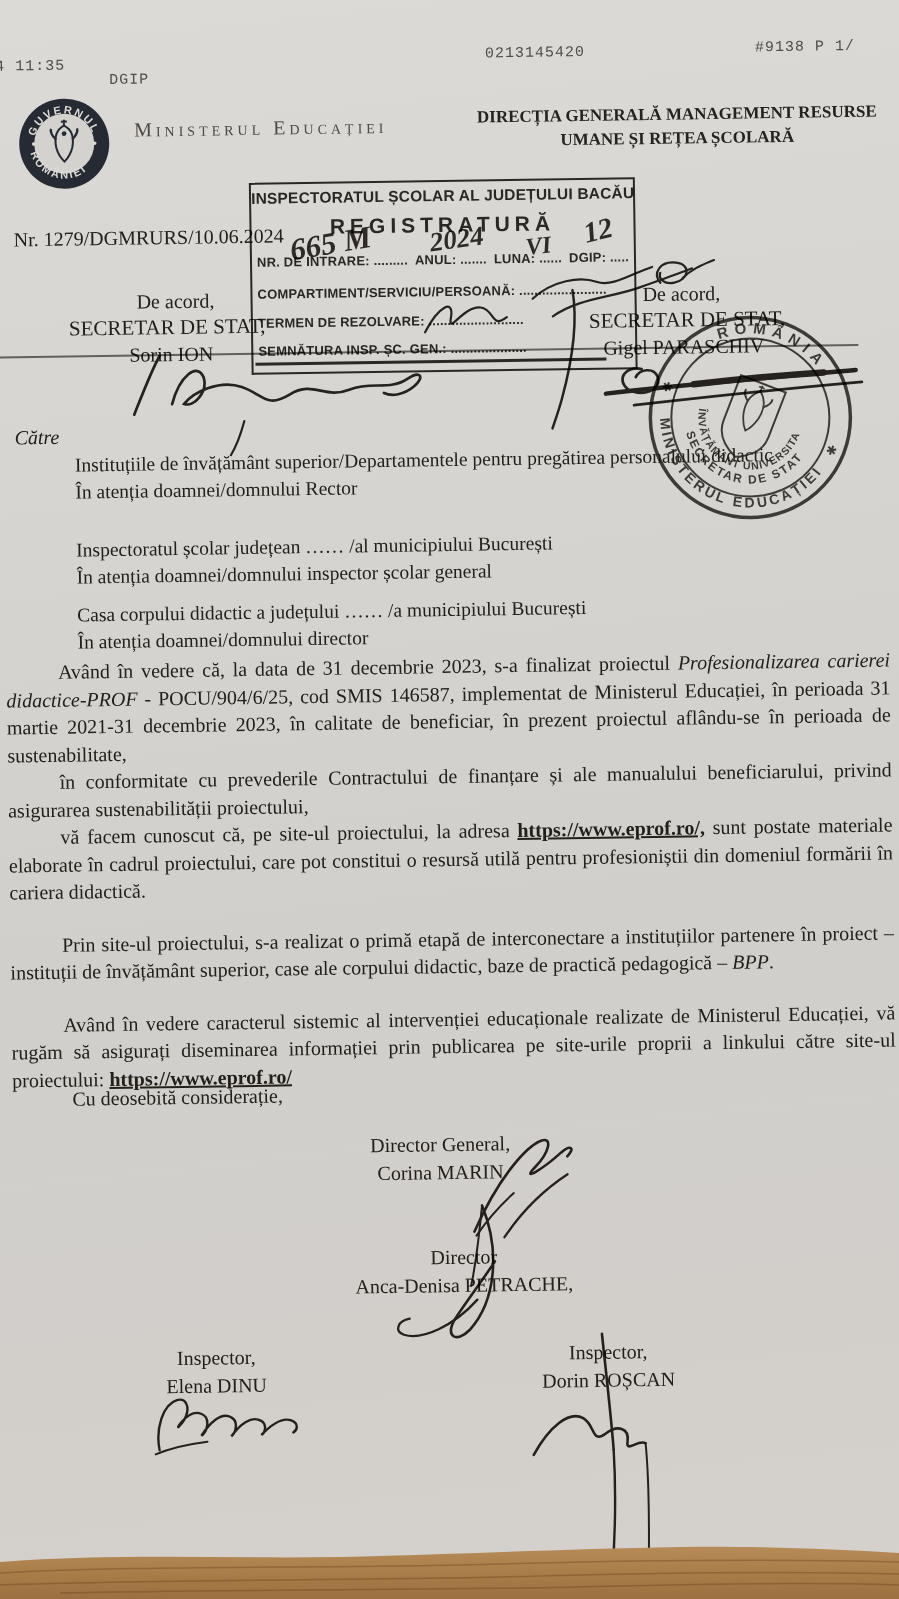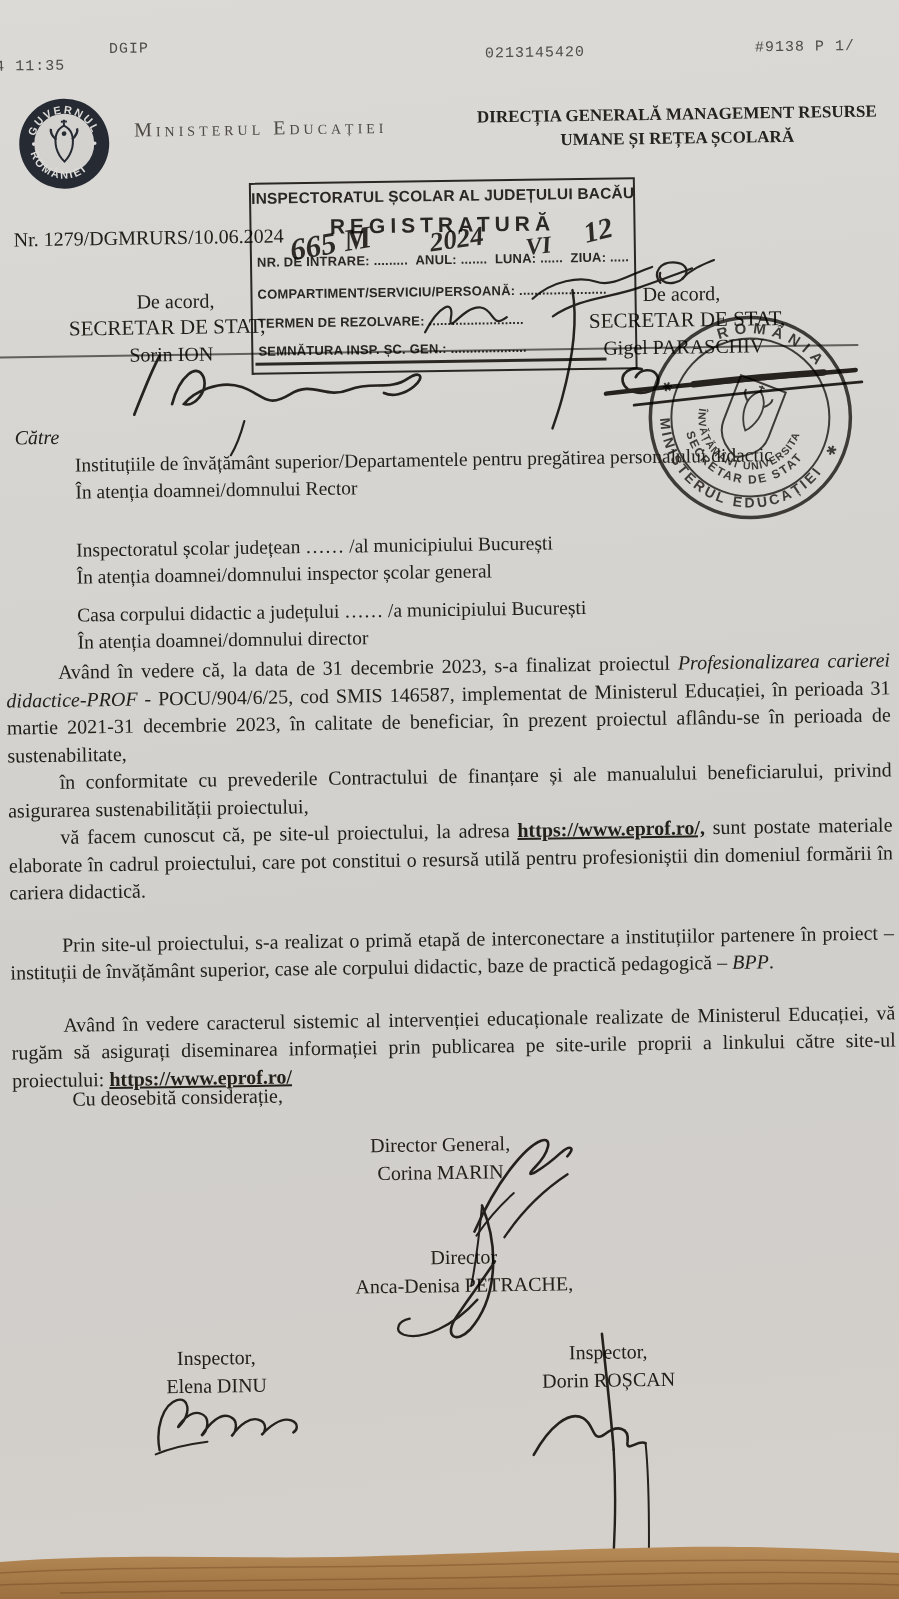--- a/index.html
+++ b/index.html
@@ -37,21 +37,21 @@
   .faxline{height:2px;background:#3a3732;opacity:.75;}
   svg text{font-family:"Liberation Sans",sans-serif;}
 </style>
 </head>
 <body>
 
 <div class="page">
  <div class="doc">
 
   <div class="abs fax" style="left:-4px;top:52px;">24 11:35</div>
-  <div class="abs fax" style="left:120px;top:36px;">DGIP</div>
+  <div class="abs fax" style="left:120px;top:67px;">DGIP</div>
   <div class="abs fax" style="left:496px;top:46px;">0213145420</div>
   <div class="abs fax" style="left:766px;top:44px;">#9138  P  1/</div>
 
   <svg class="abs ink" style="left:26px;top:90px;" width="96" height="96" viewBox="0 0 96 96">
     <circle cx="48" cy="48" r="45" fill="#262b33"></circle>
     <circle cx="48" cy="48" r="30" fill="#d4d2cf"></circle>
     <defs>
       <path id="sealTop" d="M18,48 A30,30 0 0 1 78,48"></path>
       <path id="sealBot" d="M13,48 A35,35 0 0 0 83,48"></path>
     </defs>
@@ -90,21 +90,21 @@
 
   <div class="abs faxline ink" style="left:0;top:350px;width:865px;"></div>
 
   <div class="abs regbox ink" style="left:258px;top:180px;">
     <div class="t1">INSPECTORATUL ȘCOLAR AL JUDEȚULUI BACĂU</div>
     <div class="t2">REGISTRATURĂ</div>
     <div class="regrow flex" style="top:70px;">
       <span>NR. DE INTRARE: .........</span>
       <span>ANUL: .......</span>
       <span>LUNA: ......</span>
-      <span>ZIUA: .....</span>
+      <span>DGIP: .....</span>
     </div>
     <div class="regrow" style="top:102px;">COMPARTIMENT/SERVICIU/PERSOANĂ: .......................</div>
     <div class="regrow" style="top:131px;">TERMEN DE REZOLVARE: .........................</div>
     <div class="regrow" style="top:159px;">SEMNĂTURA INSP. ȘC. GEN.: ....................</div>
     <div class="regbar" style="left:2px;top:178px;width:92%;height:3px;"></div>
   </div>
 
   <div class="abs hand ink" style="left:298px;top:224px;font-size:31px;transform:rotate(-9deg);">665 M</div>
   <div class="abs hand ink" style="left:438px;top:224px;font-size:27px;transform:rotate(-7deg);">2024</div>
   <div class="abs hand ink" style="left:534px;top:234px;font-size:24px;transform:rotate(-6deg);">VI</div>

